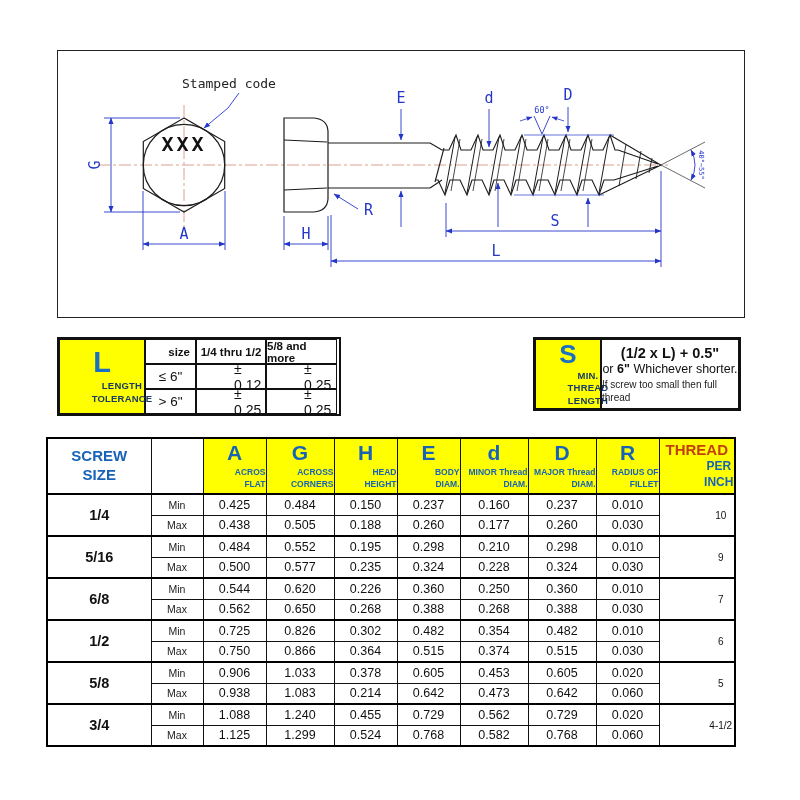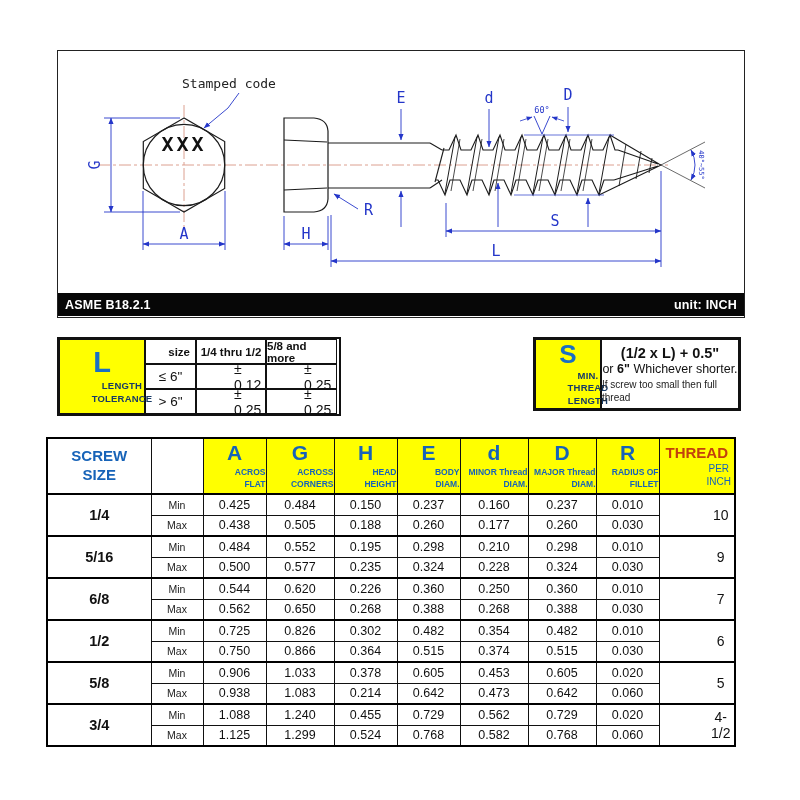--- a/index.html
+++ b/index.html
@@ -65,27 +65,27 @@
   #spec{border:2.4px solid #000;}
   #spec thead th{height:54px;}
   #spec .letter-col,#spec .thread-col{background:#ffff00;}
   .corner-line{color:#1763b8;font-weight:bold;font-size:15px;line-height:1.25;}
   .big-letter{color:#1763b8;font-weight:bold;font-size:21px;line-height:1.05;}
   .col-caption{
     color:#1763b8;font-weight:bold;font-size:8.5px;line-height:1.35;
     white-space:pre-line;margin-top:3px;text-align:right;
   }
   .thread-line1{color:#c2410c;font-weight:bold;font-size:15px;line-height:1.2;}
-  .thread-line2{color:#1763b8;font-weight:normal;font-size:10px;line-height:1.3;margin-left:44px;}
+  .thread-line2{color:#1763b8;font-weight:bold;font-size:12px;line-height:1.3;margin-left:44px;}
   #spec tbody tr{height:21px;}
   #spec tbody tr.group-top td{border-top:2.4px solid #000;}
   #spec td.size-cell{font-weight:bold;font-size:14.5px;}
   #spec td.minmax{font-size:10.5px;color:#222;}
   #spec td.val{font-size:12.5px;}
-  #spec td.tpi{font-size:14px;padding-left:48px;}
+  #spec td.tpi{font-size:10px;padding-left:48px;}
 
   
   text{font-family:"DejaVu Sans Mono",monospace;}
   .dimtxt{fill:#2436c9;font-size:15px;}
   .smalltxt{fill:#2436c9;}
 </style>
 </head>
 <body>
 
 <div class="abs" id="drawing-box">
@@ -192,24 +192,20 @@
     </g>
     <text class="dimtxt" x="497" y="175" text-anchor="middle">S</text>
 
     <g stroke="#2436c9" stroke-width="0.9" fill="none">
       <line x1="273" y1="164" x2="273" y2="216"></line>
       <line x1="273" y1="210" x2="603" y2="210" marker-start="url(#mB)" marker-end="url(#mB)"></line>
     </g>
     <text class="dimtxt" x="438" y="205" text-anchor="middle">L</text>
   </svg>
 
-  <div id="title-bar">
-    <span>ASME B18.2.1</span>
-    <span>unit: INCH</span>
-  </div>
 </div>
 
 <div class="abs" id="ltable">
   <div class="cell key">
     <div class="key-letter">L</div>
     <div class="key-caption">LENGTH
 TOLERANCE</div>
   </div>
   <div class="cell hdr hdr-size">size</div>
   <div class="cell hdr">1/4 thru 1/2</div>

